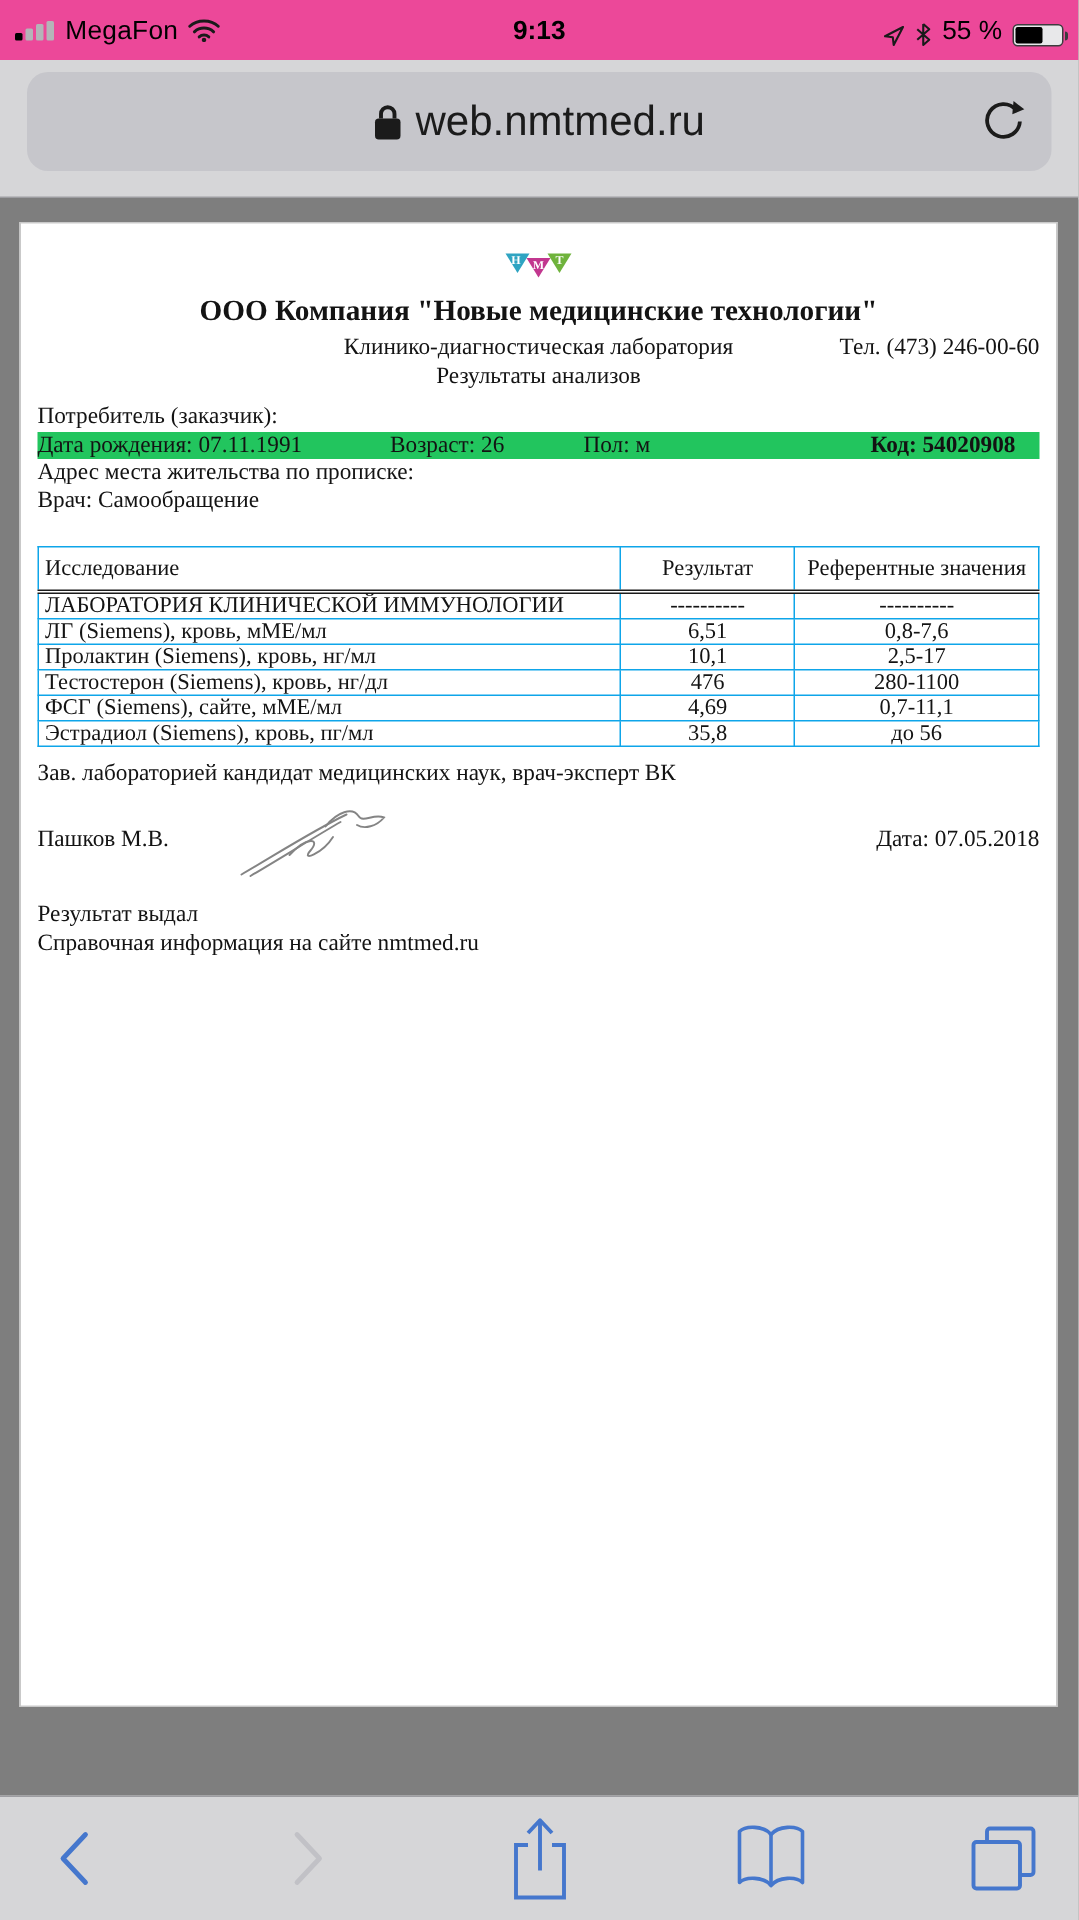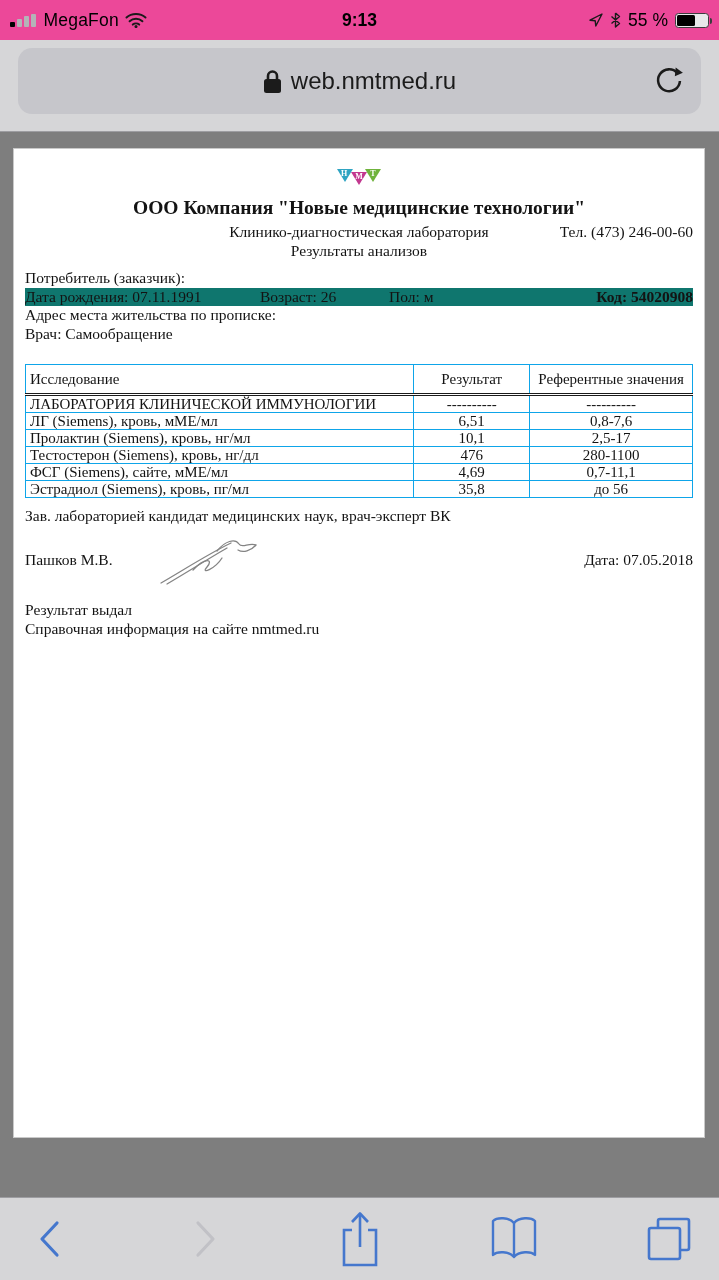--- a/index.html
+++ b/index.html
@@ -21,35 +21,35 @@
   .sb-left { display:flex; align-items:center; gap:6px; }
   .signal { display:flex; align-items:flex-end; gap:2.5px; margin-right:2px; }
   .signal i { display:block; width:4.5px; border-radius:1px; background:#b4b4b8; }
   .signal i.on { background:#000; }
   .s1{height:5px;} .s2{height:8px;} .s3{height:11px;} .s4{height:13px;}
   .carrier { letter-spacing:.2px; }
   .sb-time {
     position:absolute; left:0; right:0; text-align:center;
     font-weight:600; font-size:17.5px; pointer-events:none;
   }
-  .sb-right { margin-left:auto; display:flex; align-items:center; gap:7px; }
+  .sb-right { margin-left:auto; display:flex; align-items:flex-end; gap:7px; }
   .battery { position:relative; width:34px; height:15px; border:1px solid #3c3c3e; border-radius:3.5px; background:#e8e8ea; }
   .battery .fill { position:absolute; left:1px; top:1px; bottom:1px; width:55%; background:#000; border-radius:1.5px; }
   .battery .nub { position:absolute; right:-4px; top:4px; width:2.5px; height:6px; background:#3c3c3e; border-radius:0 2px 2px 0; }
 
   
   .chrome-top {
     position:absolute; top:40px; left:0; width:719px; height:92px;
     background:#d6d6d8; border-bottom:1px solid #9d9da1;
   }
   .url-field {
     position:absolute; left:18px; right:18px; top:8px; height:66px;
     background:#c6c6cb; border-radius:14px;
     display:flex; align-items:center; justify-content:center;
-    font-size:24px; color:#1b1b1b;
+    font-size:28px; color:#1b1b1b;
   }
   .url-field .lock { margin-right:9px; display:flex; }
   .reload-btn {
     position:absolute; right:14px; top:50%; transform:translateY(-50%);
     width:36px; height:36px; display:flex; align-items:center; justify-content:center;
     background:none; border:none; cursor:pointer;
   }
 
   
   .surround { position:absolute; top:133px; left:0; width:719px; height:1064px; background:#7e7e7e; }
@@ -65,25 +65,25 @@
     font-size:15.5px; color:#131313; line-height:18px;
   }
   .logo-wrap { text-align:center; height:24px; }
   .doc-title { text-align:center; font-weight:bold; font-size:19.5px; margin-top:9px; }
   .doc-subline { position:relative; text-align:center; margin-top:6px; }
   .doc-phone { position:absolute; right:0; top:0; }
   .doc-report-title { text-align:center; margin-top:1px; }
 
   .fields { margin-top:9px; }
   .field-line { height:18.5px; }
-  .date-row { position:relative; height:18.5px; background:#0f766e; }
+  .date-row { position:relative; height:18.5px; background:#22c55e; }
   .date-row .birth { position:absolute; left:0; }
   .date-row .age   { position:absolute; left:235px; }
   .date-row .sex   { position:absolute; left:364px; }
-  .date-row .code  { position:absolute; right:0; font-weight:bold; }
+  .date-row .code  { position:absolute; right:16px; font-weight:bold; }
 
   table.results {
     width:100%; border-collapse:collapse; margin-top:21px;
     font-size:15px; color:#131313;
   }
   table.results th, table.results td { border:1px solid #0ea5e9; font-weight:normal; }
   table.results th { height:30px; border-bottom:3px double #1b1b1b; text-align:center; }
   table.results th.c1 { text-align:left; padding-left:4px; }
   table.results td { height:17px; text-align:center; line-height:16px; }
   table.results td.c1 { text-align:left; padding-left:4px; }

